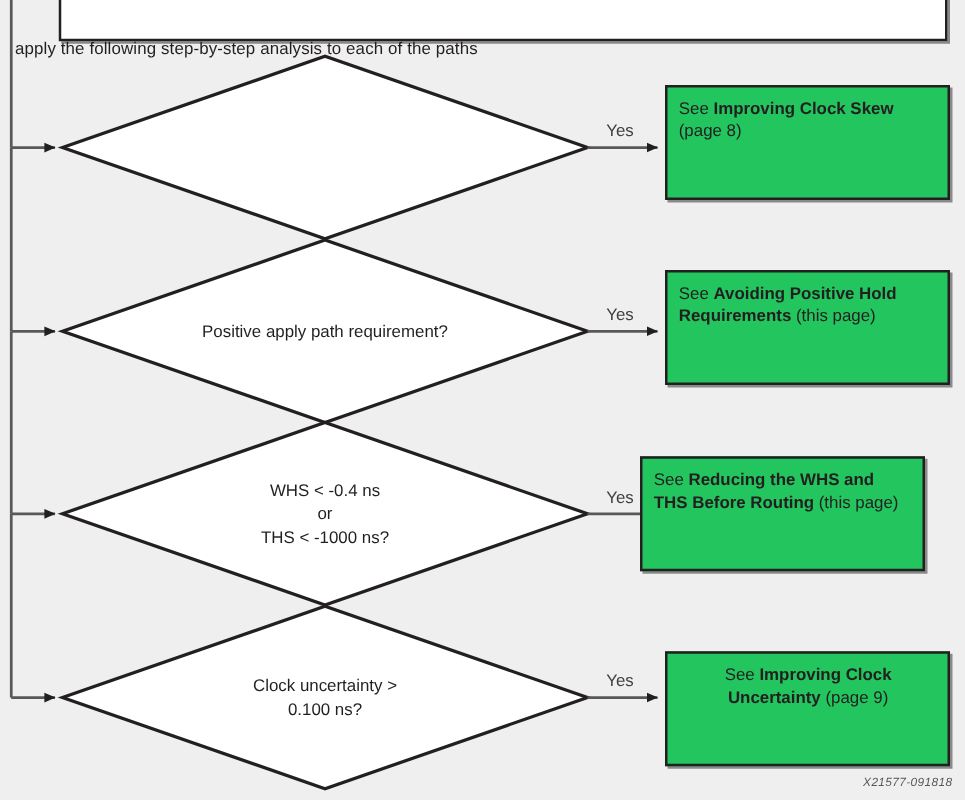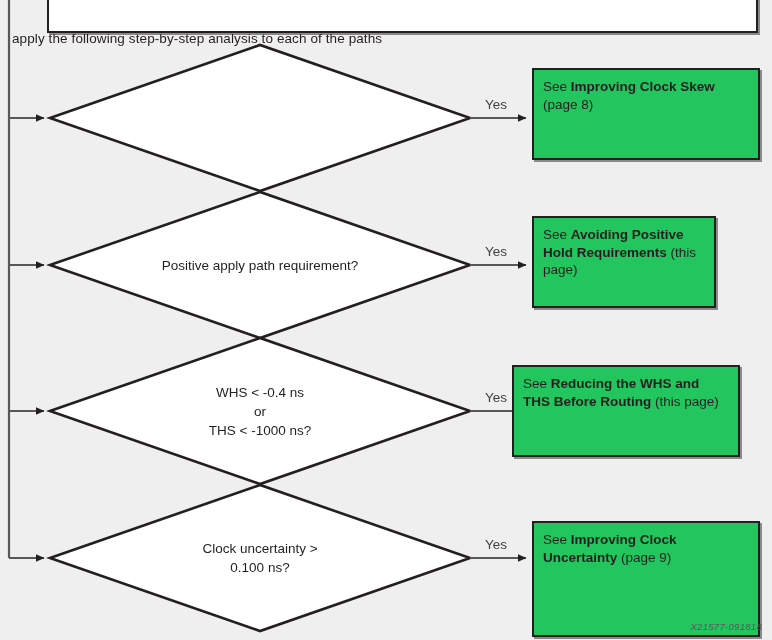--- a/index.html
+++ b/index.html
@@ -139,33 +139,33 @@
   <div class="yes-label" style="left:496px; top:259px;">Yes</div>
   <div class="yes-label" style="left:496px; top:405px;">Yes</div>
   <div class="yes-label" style="left:496px; top:552px;">Yes</div>
 
   <div class="ref-box" style="left:532px; top:68px; width:228px; height:92px;">
     <div class="ref-text">
       <span>See </span><b>Improving Clock Skew</b><span> (page 8)</span>
     </div>
   </div>
 
-  <div class="ref-box" style="left:532px; top:216px; width:184px; height:92px;padding-left:45px;">
+  <div class="ref-box" style="left:532px; top:216px; width:228px; height:92px;padding-left:45px;">
     <div class="ref-text">
       <span>See </span><b>Avoiding Positive Hold Requirements</b><span> (this page)</span>
     </div>
   </div>
 
   <div class="ref-box" style="left:512px; top:365px; width:228px; height:92px;">
     <div class="ref-text">
       <span>See </span><b>Reducing the WHS and THS Before Routing</b><span> (this page)</span>
     </div>
   </div>
 
-  <div class="ref-box" style="left:532px; top:521px; width:228px; height:116px;">
+  <div class="ref-box" style="left:532px; top:521px; width:228px; height:92px;text-align:center;">
     <div class="ref-text">
       <span>See </span><b>Improving Clock Uncertainty</b><span> (page 9)</span>
     </div>
   </div>
 
   <div class="fig-id">X21577-091818</div>
 
 </div>
 
 </body></html>

